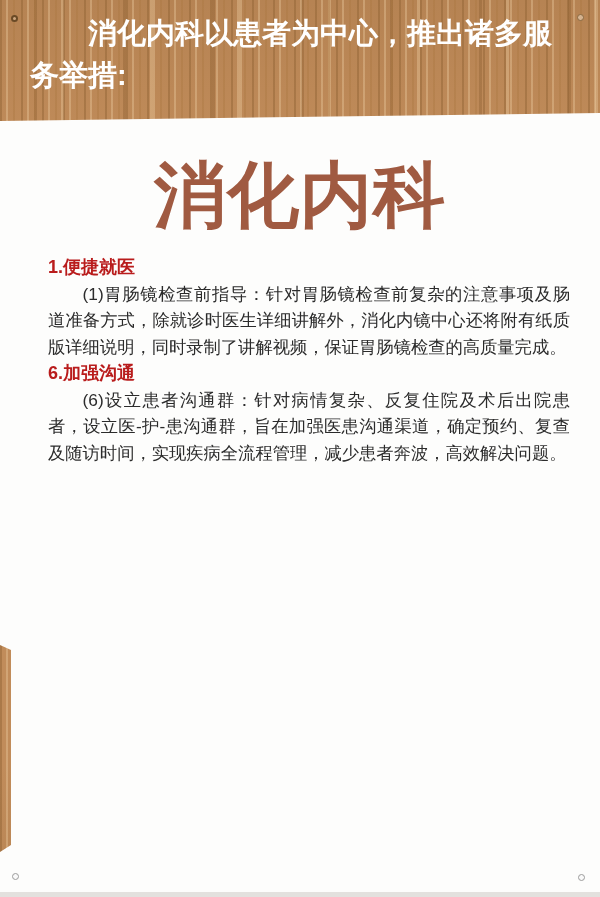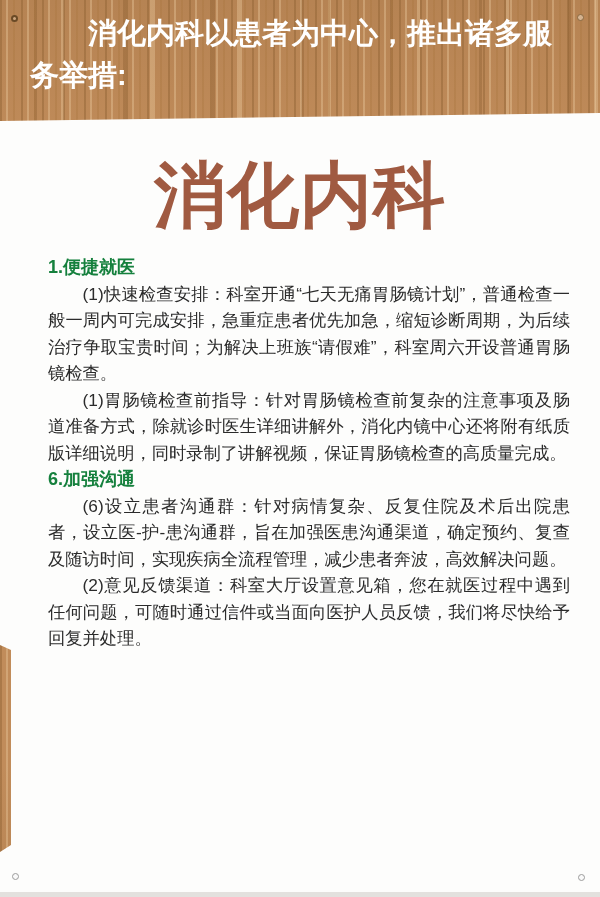--- a/index.html
+++ b/index.html
@@ -65,21 +65,21 @@
     padding: 0 30px 0 48px;
     color: #2b2b2b;
     font-size: 17.3px;
     line-height: 26.5px;
     word-break: break-all;
     text-align: justify;
   }
   .content .heading {
     font-weight: 700;
     font-size: 18px;
-    color: #15803d;
+    color: #b91c1c;
   }
   .content p { margin: 0; text-indent: 2em; }
 
   
   .nail {
     position: absolute; width: 7px; height: 7px;
     border-radius: 50%;
     box-sizing: border-box;
   }
   .nail.tl { left: 11px;  top: 15px;  border: 2px solid #6a4a26; background: rgba(255,240,220,0.35); }
@@ -106,31 +106,29 @@
   <span class="nail tr"></span>
 
   <div class="paper">
 
     <h1 class="paper-title">消化内科</h1>
 
     <div class="content">
 
       <div class="section">
         <div class="heading">1.便捷就医</div>
-        <p>(1)快速检查安排：科室开通“七天无痛胃肠镜计划”，普通检查一般一周内可完成安排，急重症患者优先加急，缩短诊断周期，为后续治疗争取宝贵时间；为解决上班族“请假难”，科室周六开设普通胃肠镜检查。</p>
       </div>
 
       <div class="section">
         <p>(1)胃肠镜检查前指导：针对胃肠镜检查前复杂的注意事项及肠道准备方式，除就诊时医生详细讲解外，消化内镜中心还将附有纸质版详细说明，同时录制了讲解视频，保证胃肠镜检查的高质量完成。</p>
       </div>
 
       <div class="section">
         <div class="heading">6.加强沟通</div>
         <p>(6)设立患者沟通群：针对病情复杂、反复住院及术后出院患者，设立医-护-患沟通群，旨在加强医患沟通渠道，确定预约、复查及随访时间，实现疾病全流程管理，减少患者奔波，高效解决问题。</p>
-        <p>(2)意见反馈渠道：科室大厅设置意见箱，您在就医过程中遇到任何问题，可随时通过信件或当面向医护人员反馈，我们将尽快给予回复并处理。</p>
       </div>
 
     </div>
   </div>
 
   <span class="nail bl"></span>
   <span class="nail br"></span>
 
   <div class="bottom-strip"></div>
 

